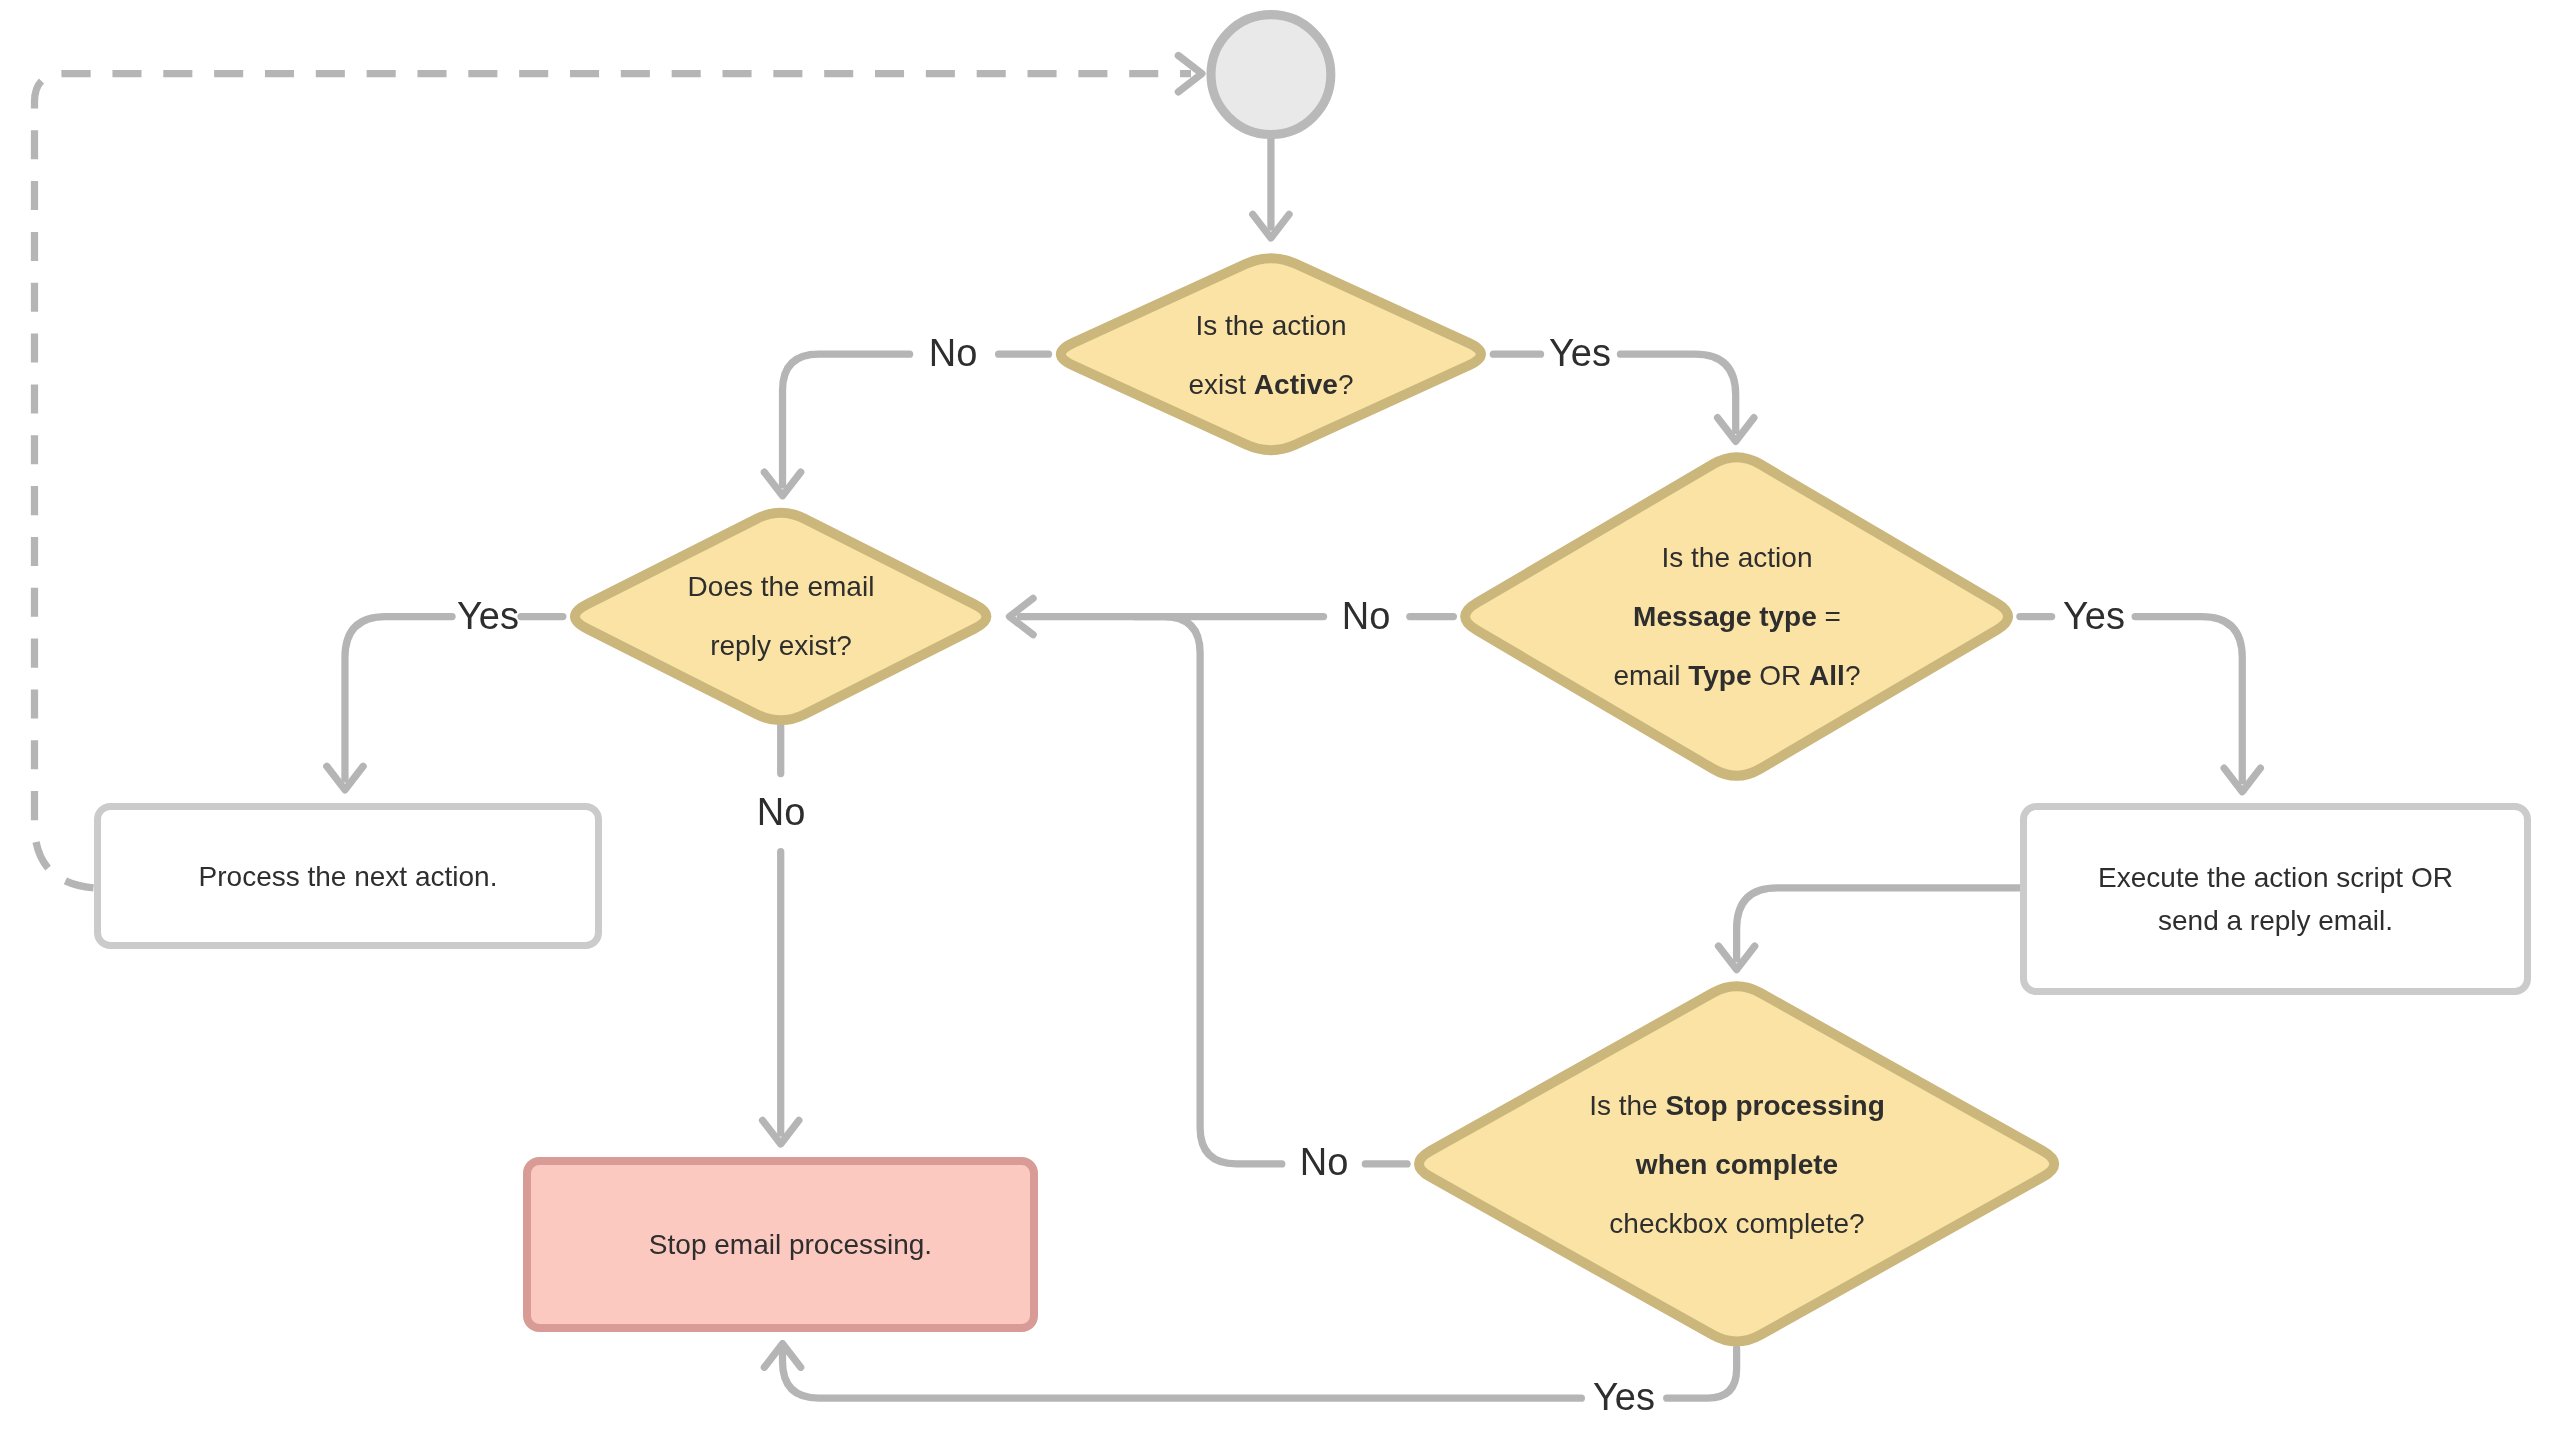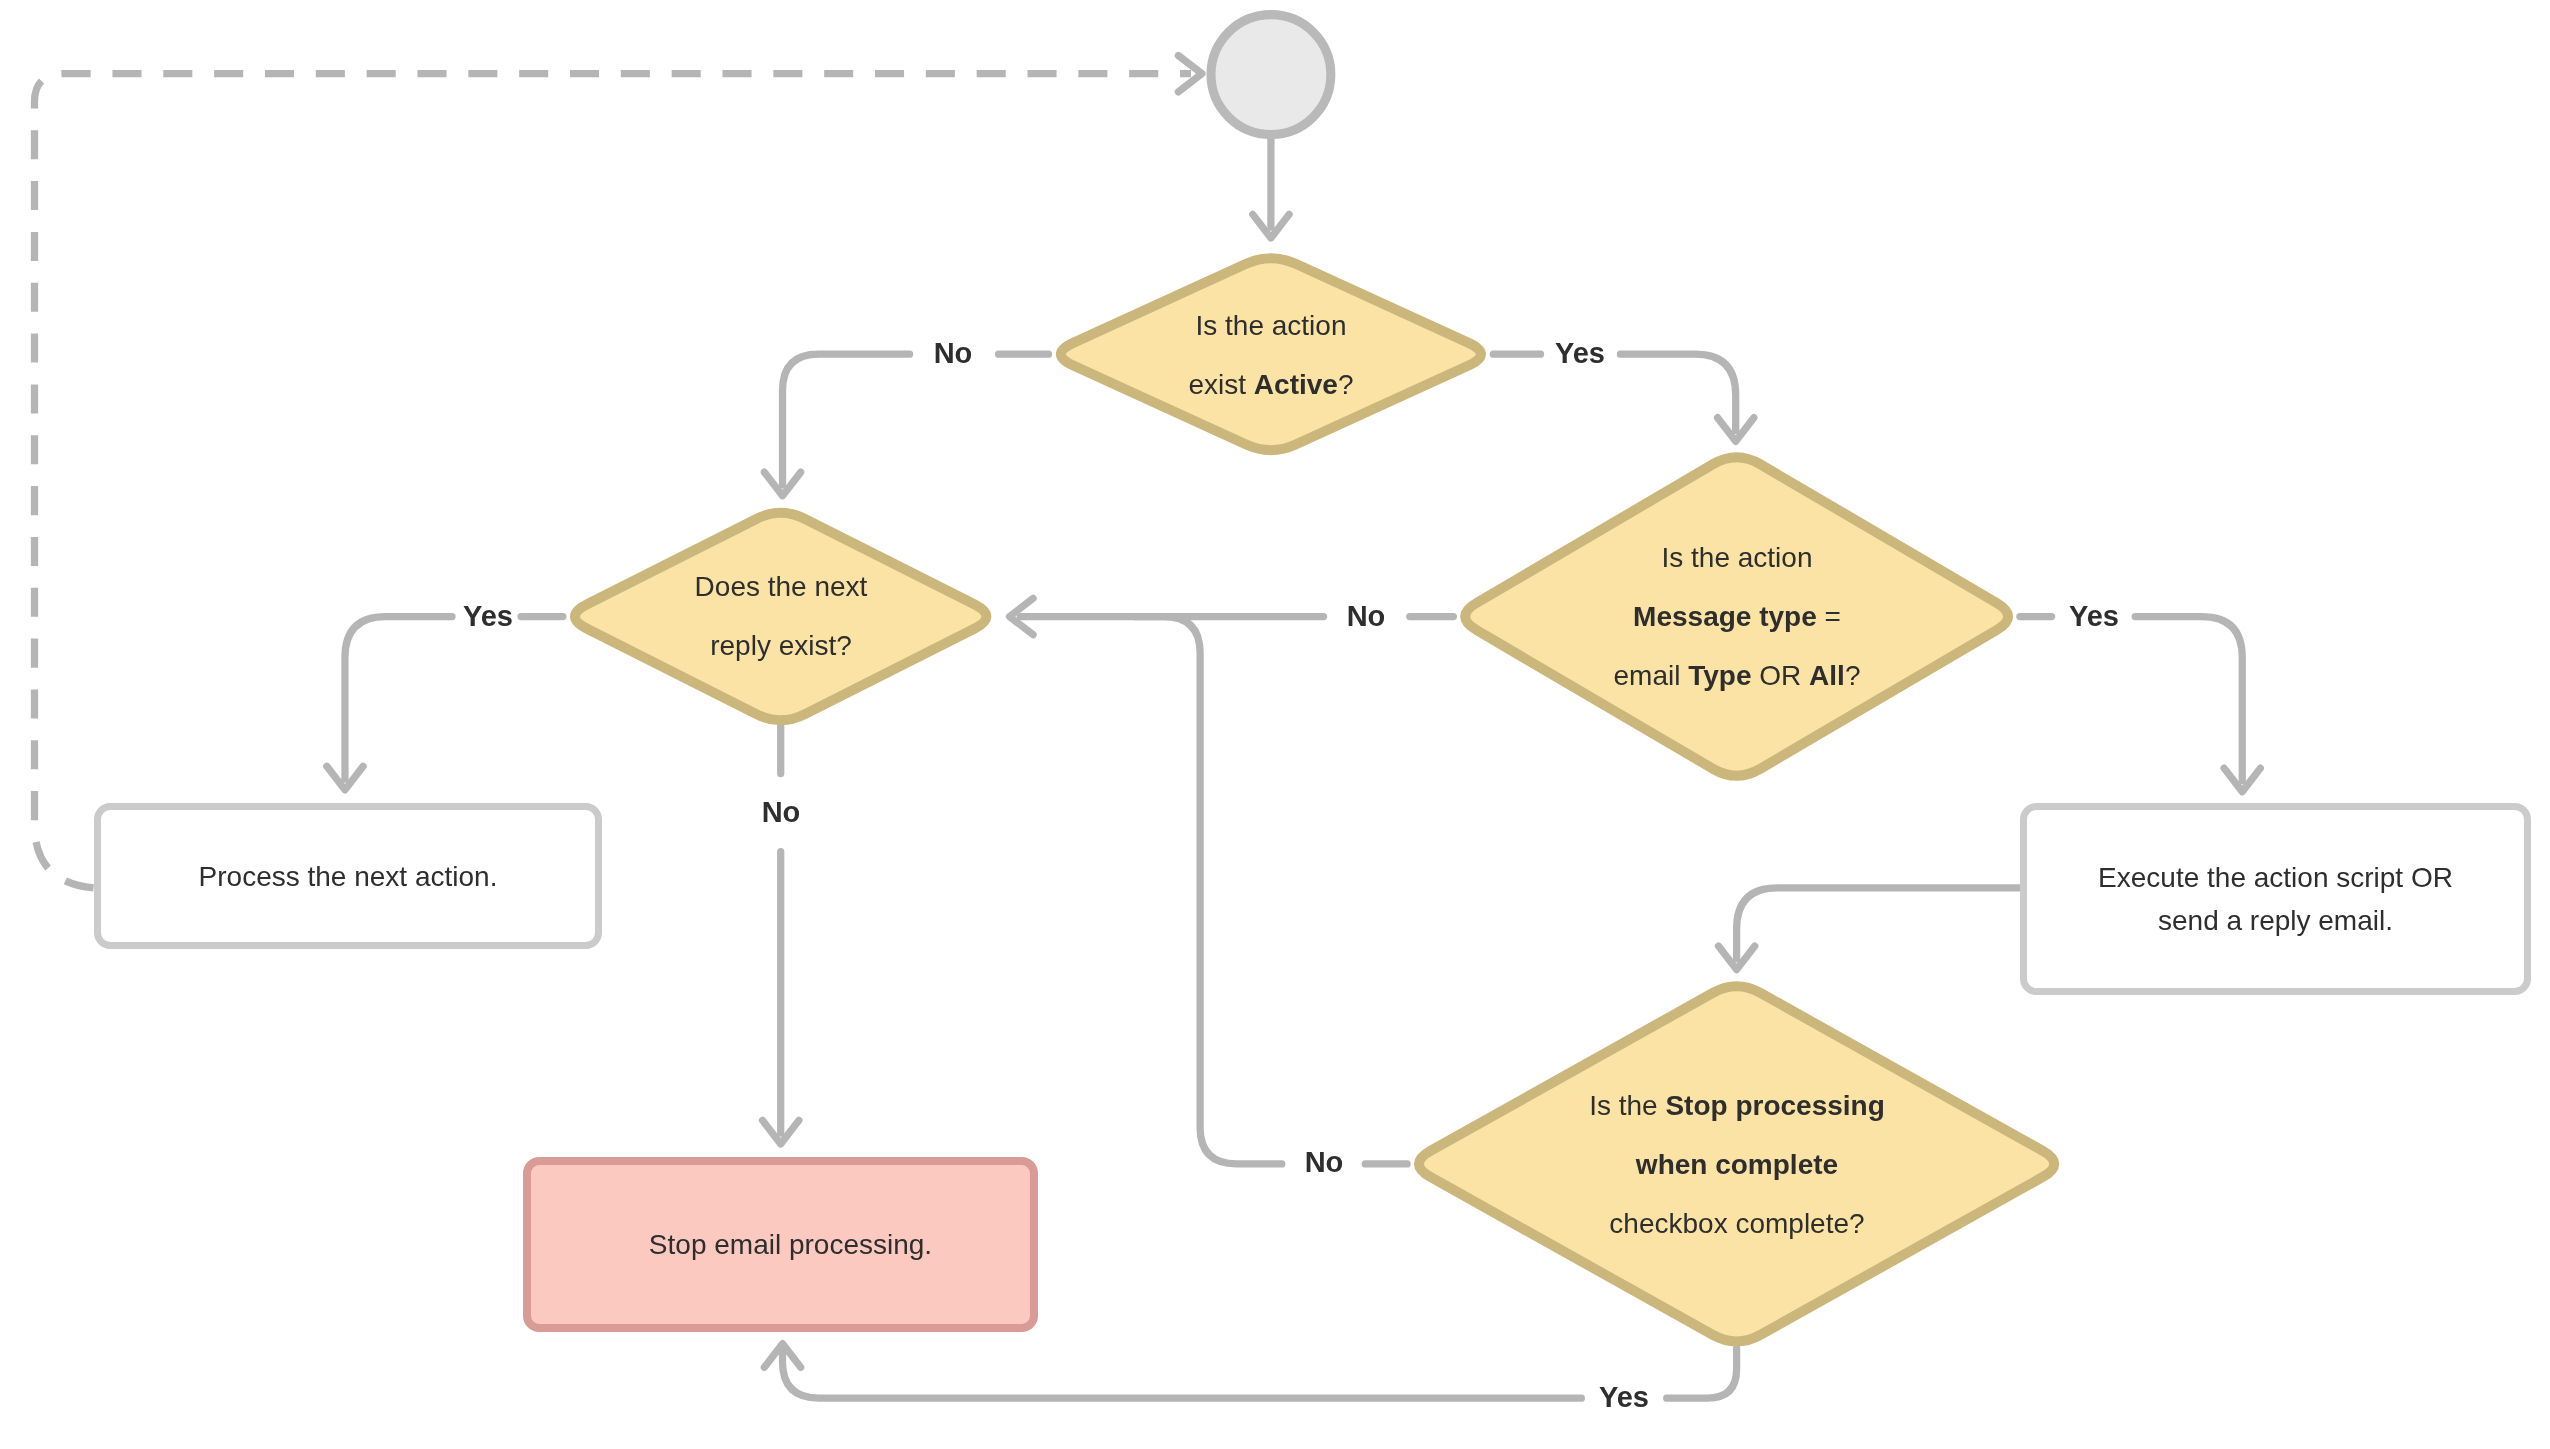--- a/index.html
+++ b/index.html
@@ -66,23 +66,22 @@
     justify-content: center;
     text-align: center;
     font-size: 28px;
     line-height: 43px;
     pointer-events: none;
     gap: 16px;
   }
   .edge-label {
     position: absolute;
     transform: translate(-50%, -50%);
-    font-size: 29px;
+    font-size: 38px;
     white-space: nowrap;
-    font-weight: bold;
   }
   b { font-weight: 700; }
 </style>
 </head>
 <body>
 
 <div class="canvas" style="--decision-fill: #FAE3A4; --decision-border: #CBB77B; --stop-fill: #FBC9C0; --stop-border: #D89B95; --process-fill: #FFFFFF; --process-border: #CBCBCB; --start-fill: #E9E9E9; --start-border: #B9B9B9; --connector: #B5B5B5; --text: #2E2E2E;">
 
   <svg class="layer" width="2550" height="1450" viewBox="0 0 2809 1597">
 
@@ -157,21 +156,21 @@
       <div><span>exist </span><b>Active</b><span>?</span></div>
     </div>
 
   <div class="node-label" style="left:1510px; top:550px; width:454px; height:133px;">
       <div><span>Is the action</span></div>
       <div><b>Message type</b><span> =</span></div>
       <div><span>email </span><b>Type</b><span> OR </span><b>All</b><span>?</span></div>
     </div>
 
   <div class="node-label" style="left:563px; top:568px; width:436px; height:96px;">
-      <div><span>Does the next</span></div>
+      <div><span>Does the email</span></div>
       <div><span>reply exist?</span></div>
     </div>
 
   <div class="node-label" style="left:1501px; top:1098px; width:472px; height:133px;">
       <div><span>Is the </span><b>Stop processing</b></div>
       <div><b>when complete</b></div>
       <div><span>checkbox complete?</span></div>
     </div>
 
   <span class="edge-label" style="left:953px; top:353px;">No</span>

